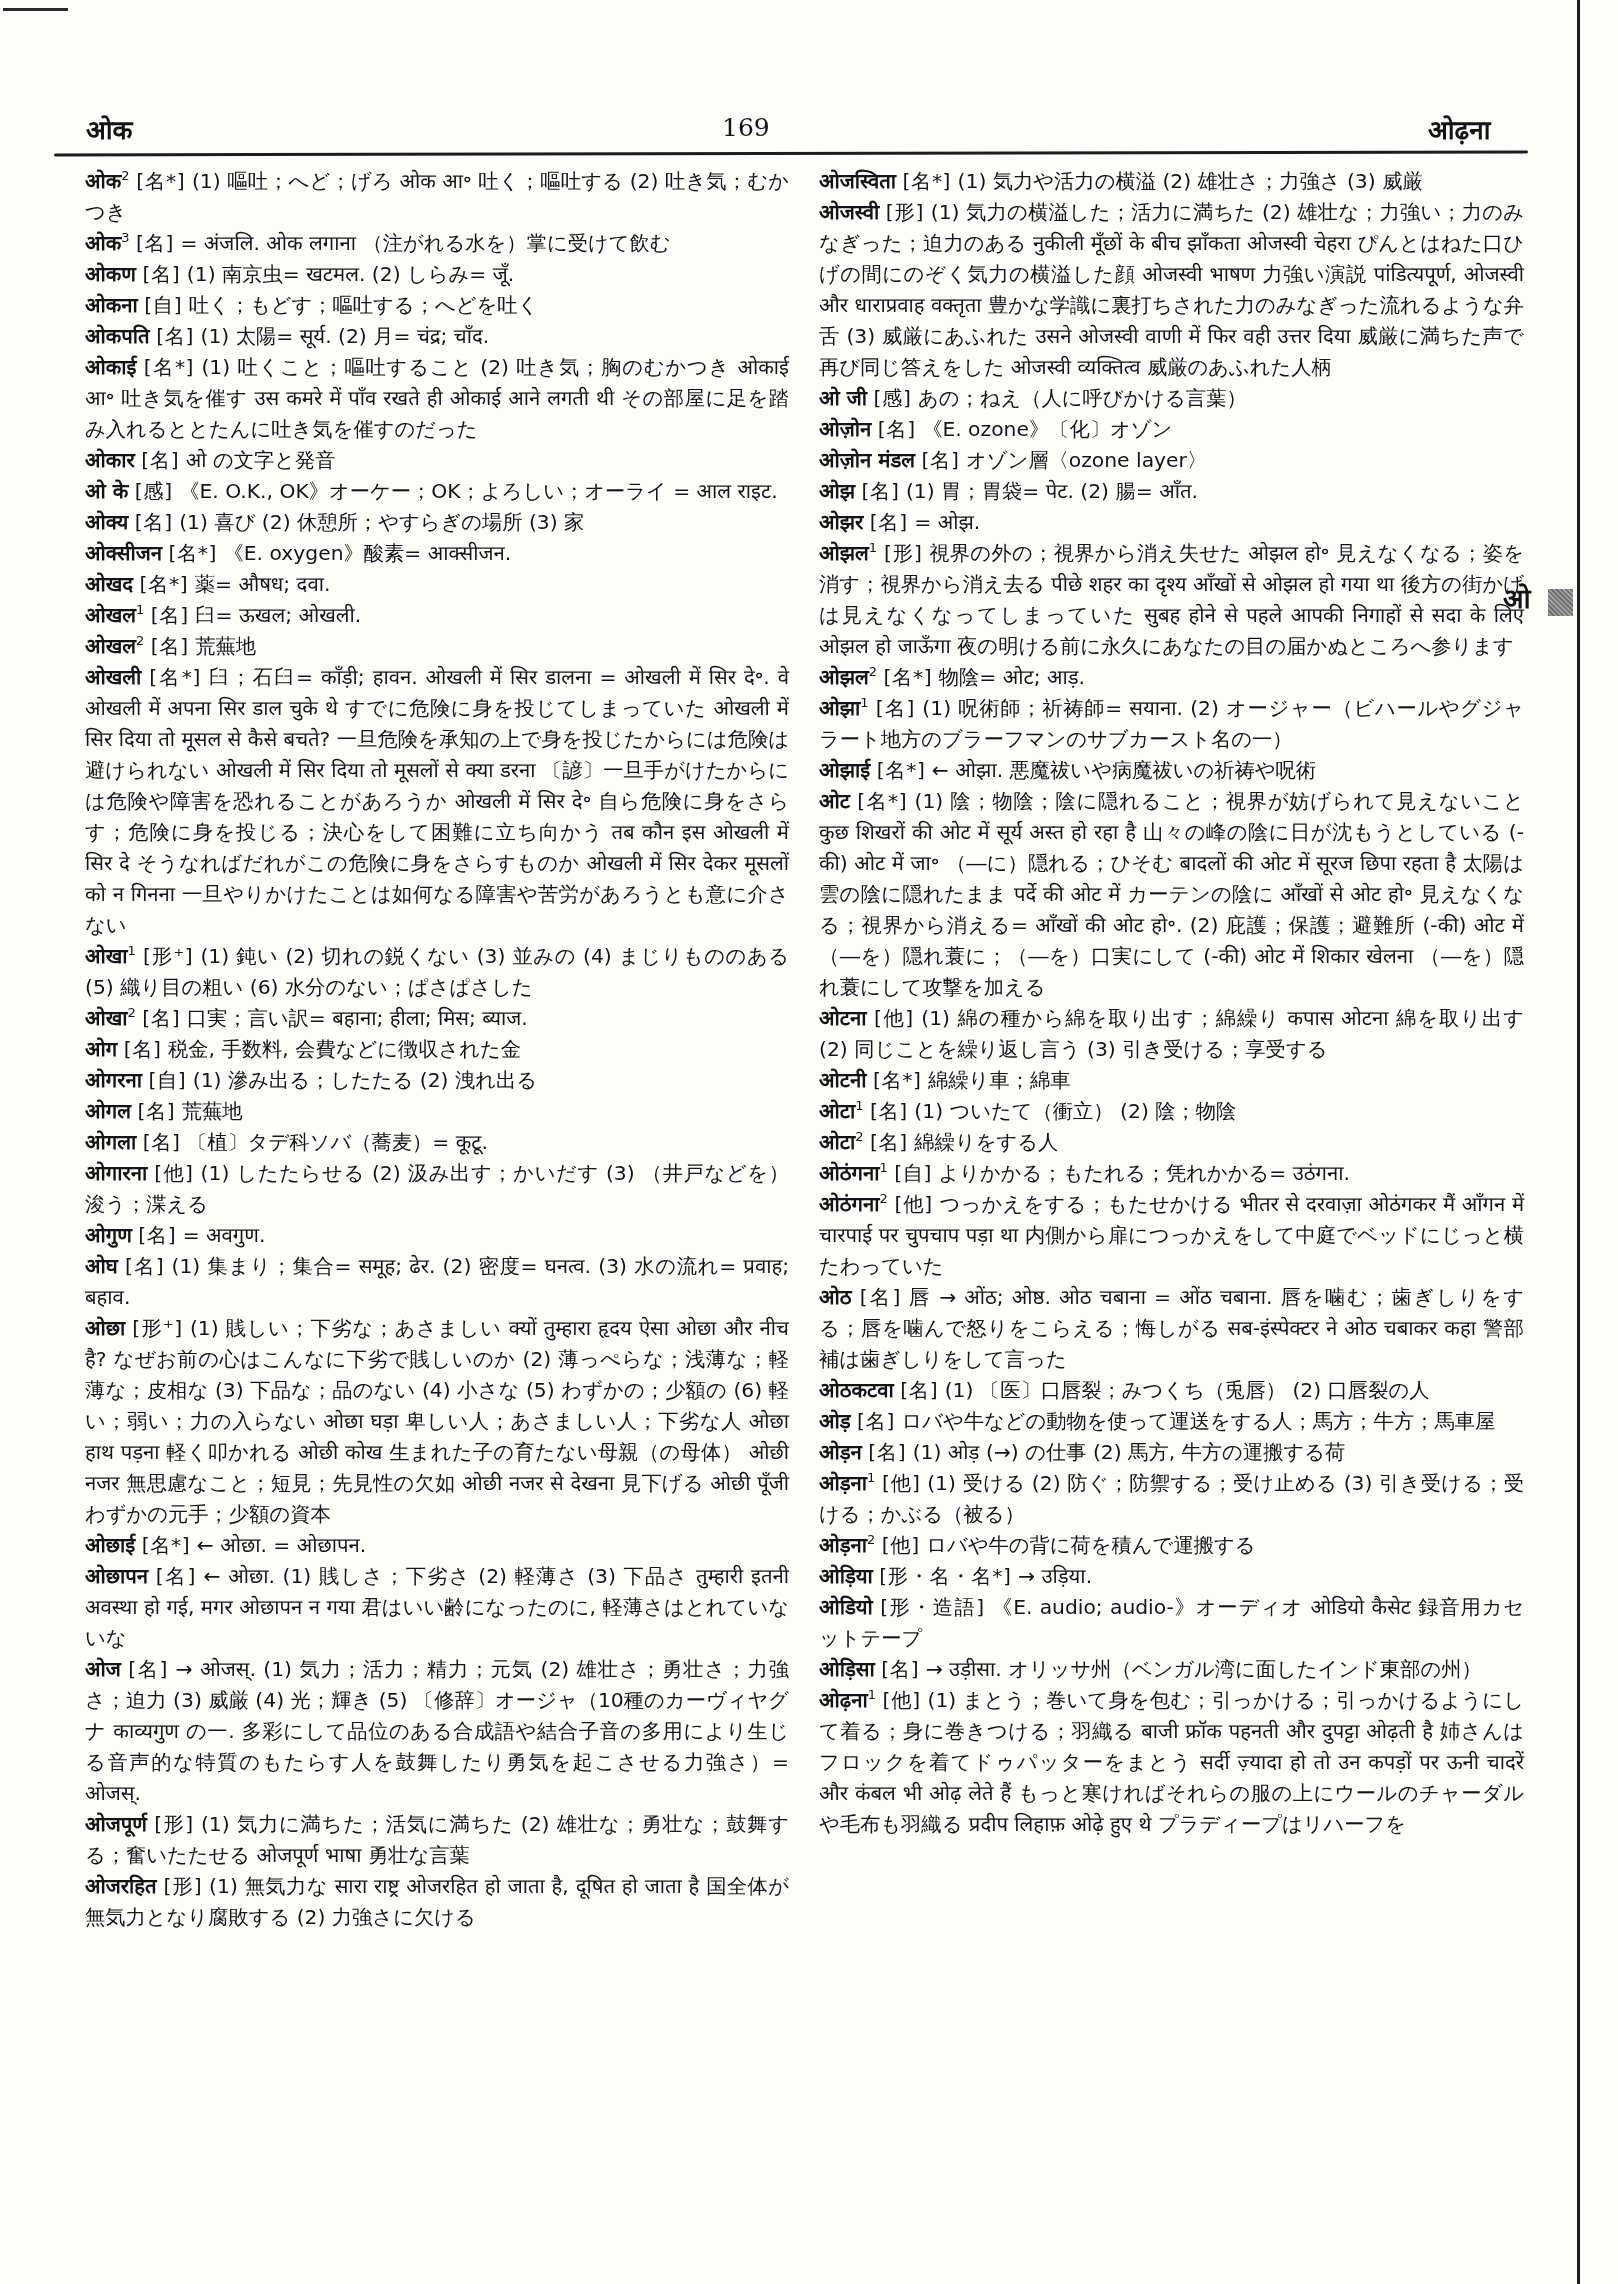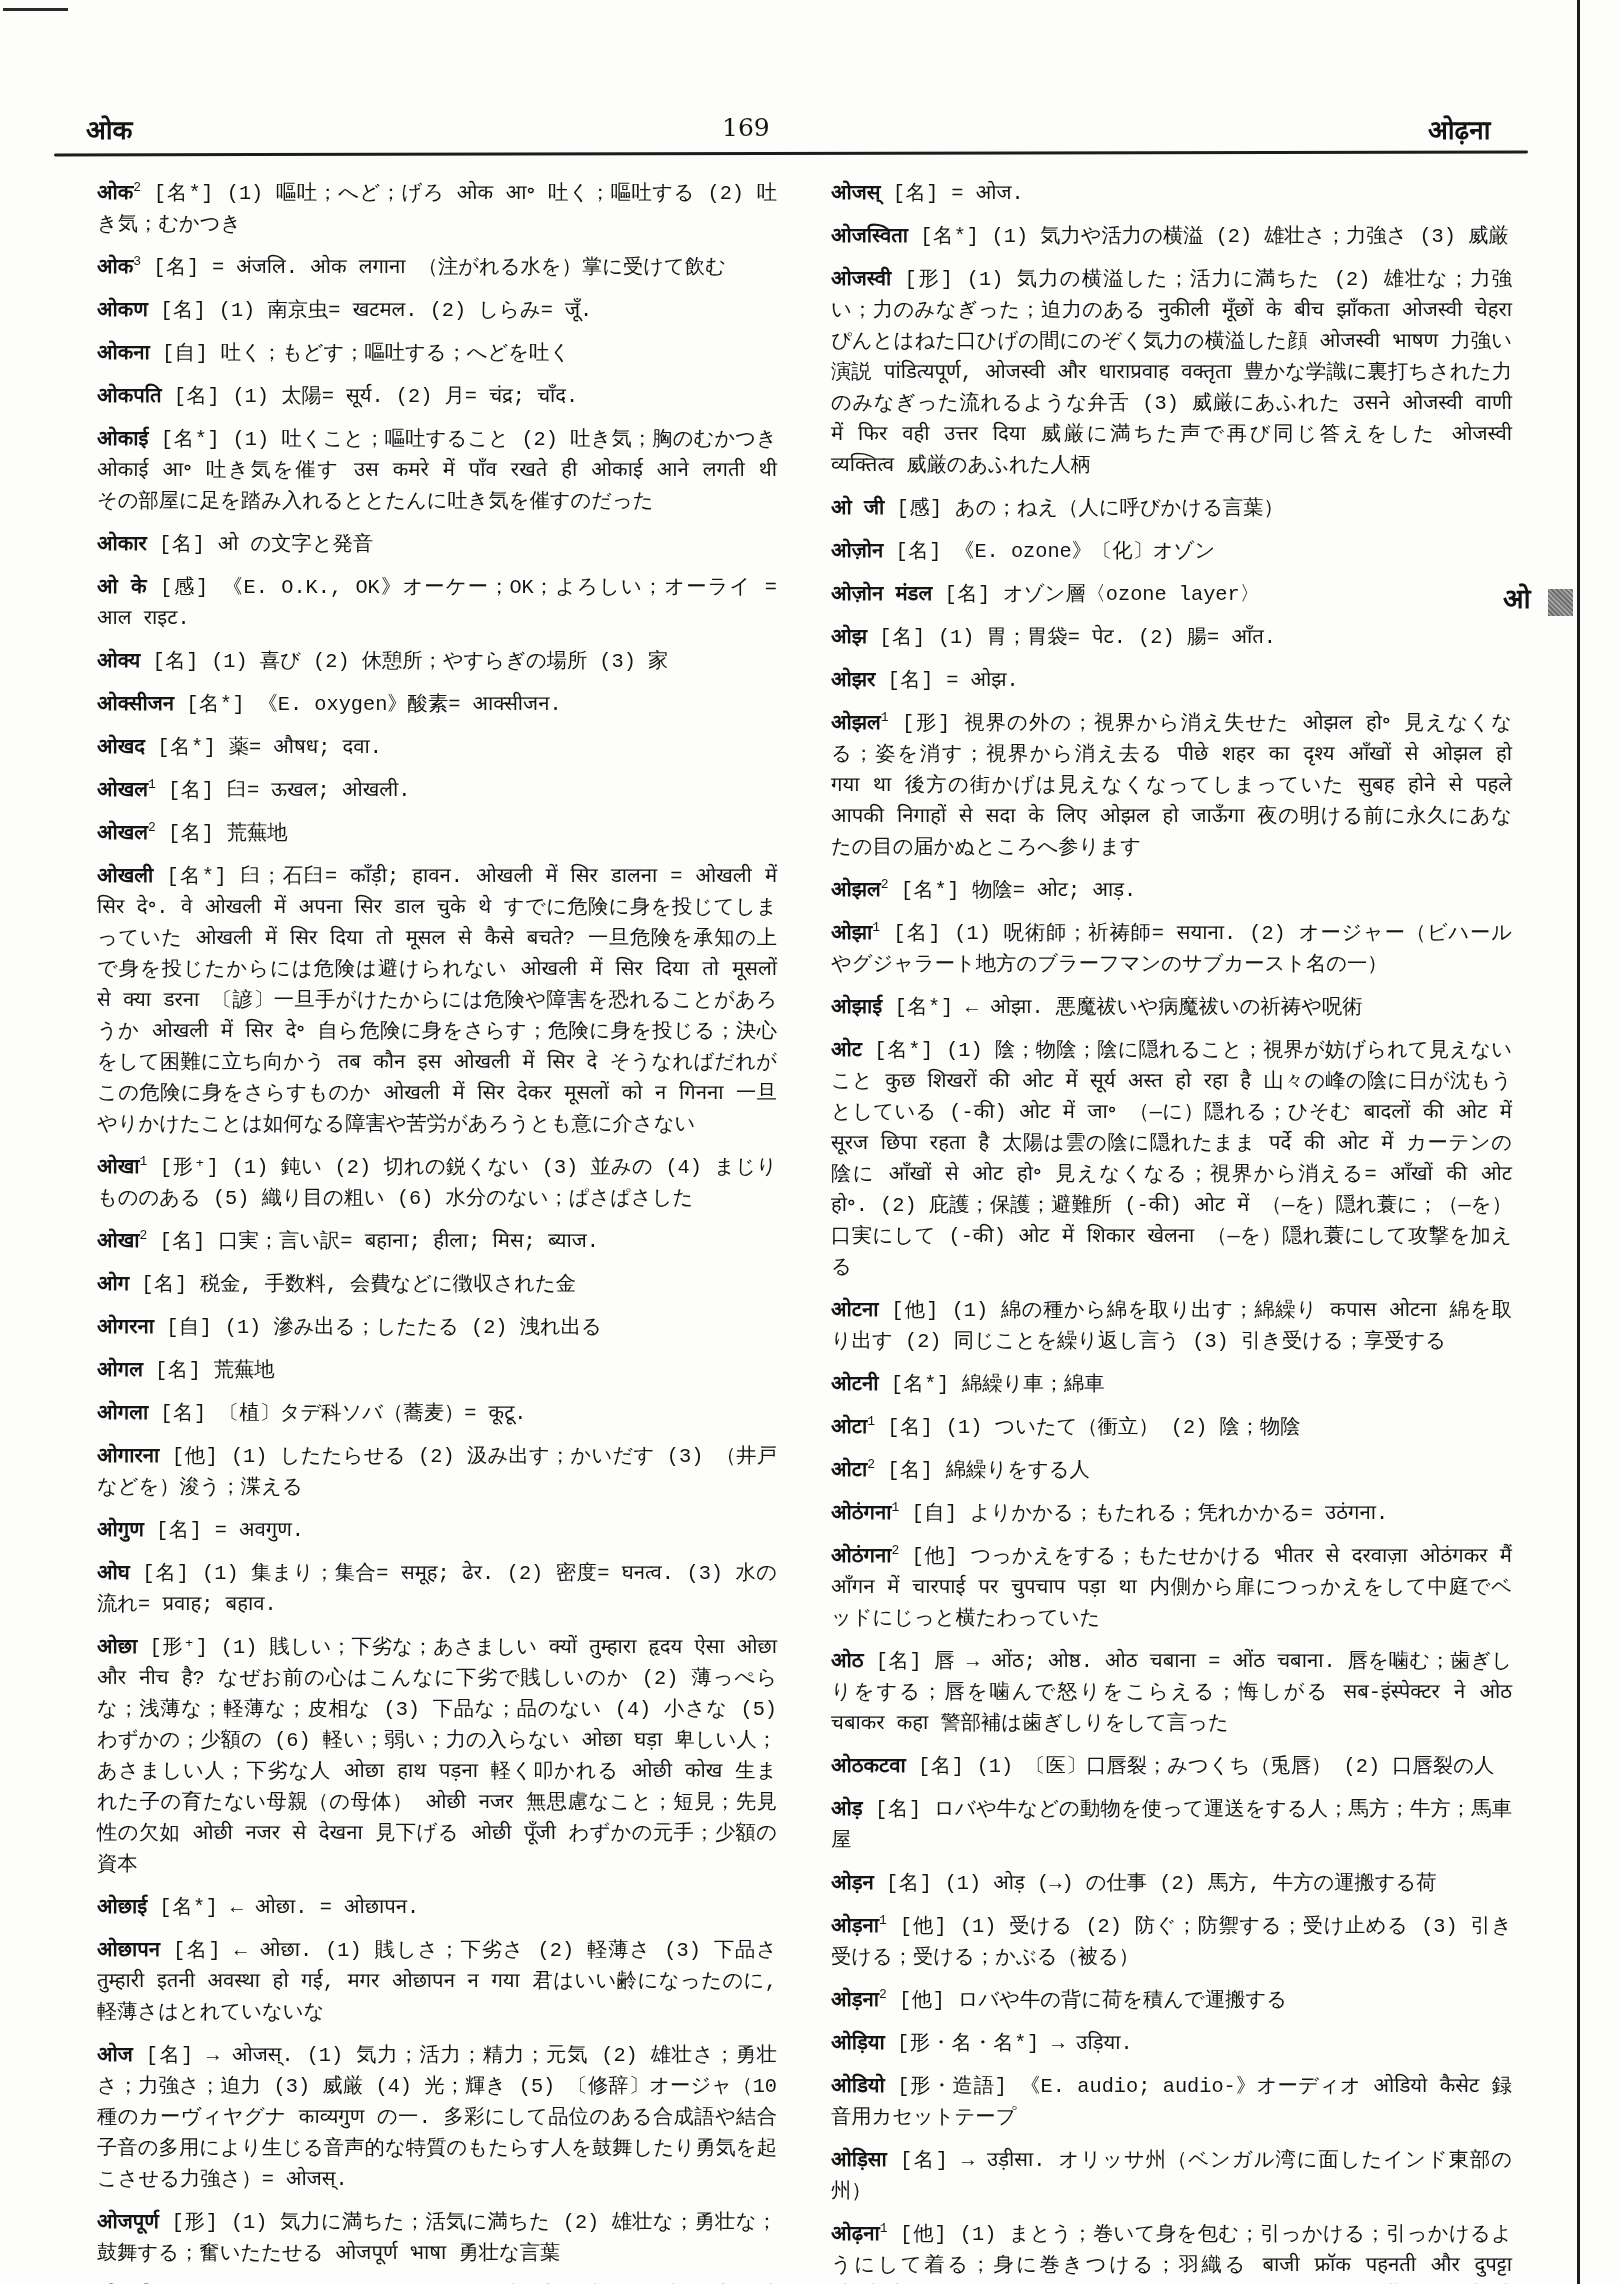--- a/index.html
+++ b/index.html
@@ -19,21 +19,21 @@
   #page-edge-line{position:absolute;left:1577px;top:0;width:2.8px;height:2284px;background:#1d1d1d;}
   #margin-tab{position:absolute;left:1503px;top:579px;font-size:27px;font-weight:bold;}
   #margin-tab-box{position:absolute;left:1548px;top:589px;width:25px;height:26.5px;
     background:#8d8d8d;
     background-image:repeating-linear-gradient(45deg,#6f6f6f 0 1.7px,#a0a0a0 1.7px 3.4px);}
   .column{position:absolute;top:166px;}
   #col-left{left:85px;width:704px;}
   #col-right{left:819px;width:705px;}
   .entry{
     font-size:20.3px;line-height:31px;text-align:justify;
-    margin:12px;word-break:break-word;font-family:Liberation Mono, monospace;
+    margin:0;word-break:break-word;
   }
   .entry .hw{font-weight:bold;}
   .entry sup{font-size:13px;line-height:0;}
   .entry .pos{letter-spacing:0.6px;}
 </style>
 </head>
 <body>
 
 <div class="scan-artifact" style="left:3.4px;top:8px;width:65px;height:3.4px;"></div>
 
@@ -71,21 +71,20 @@
     <div class="entry"><span class="hw">ओगुण</span> <span class="pos">[名]</span> <span class="body">= अवगुण.</span></div>
     <div class="entry"><span class="hw">ओघ</span> <span class="pos">[名]</span> <span class="body">(1) 集まり；集合= समूह; ढेर. (2) 密度= घनत्व. (3) 水の流れ= प्रवाह; बहाव.</span></div>
     <div class="entry"><span class="hw">ओछा</span> <span class="pos">[形⁺]</span> <span class="body">(1) 賎しい；下劣な；あさましい क्यों तुम्हारा हृदय ऐसा ओछा और नीच है? なぜお前の心はこんなに下劣で賎しいのか (2) 薄っぺらな；浅薄な；軽薄な；皮相な (3) 下品な；品のない (4) 小さな (5) わずかの；少額の (6) 軽い；弱い；力の入らない ओछा घड़ा 卑しい人；あさましい人；下劣な人 ओछा हाथ पड़ना 軽く叩かれる ओछी कोख 生まれた子の育たない母親（の母体） ओछी नजर 無思慮なこと；短見；先見性の欠如 ओछी नजर से देखना 見下げる ओछी पूँजी わずかの元手；少額の資本</span></div>
     <div class="entry"><span class="hw">ओछाई</span> <span class="pos">[名*]</span> <span class="body">← ओछा. = ओछापन.</span></div>
     <div class="entry"><span class="hw">ओछापन</span> <span class="pos">[名]</span> <span class="body">← ओछा. (1) 賎しさ；下劣さ (2) 軽薄さ (3) 下品さ तुम्हारी इतनी अवस्था हो गई, मगर ओछापन न गया 君はいい齢になったのに, 軽薄さはとれていないな</span></div>
     <div class="entry"><span class="hw">ओज</span> <span class="pos">[名]</span> <span class="body">→ ओजस्. (1) 気力；活力；精力；元気 (2) 雄壮さ；勇壮さ；力強さ；迫力 (3) 威厳 (4) 光；輝き (5) 〔修辞〕オージャ（10種のカーヴィヤグナ काव्यगुण の一. 多彩にして品位のある合成語や結合子音の多用により生じる音声的な特質のもたらす人を鼓舞したり勇気を起こさせる力強さ）= ओजस्.</span></div>
     <div class="entry"><span class="hw">ओजपूर्ण</span> <span class="pos">[形]</span> <span class="body">(1) 気力に満ちた；活気に満ちた (2) 雄壮な；勇壮な；鼓舞する；奮いたたせる ओजपूर्ण भाषा 勇壮な言葉</span></div>
     <div class="entry"><span class="hw">ओजरहित</span> <span class="pos">[形]</span> <span class="body">(1) 無気力な सारा राष्ट्र ओजरहित हो जाता है, दूषित हो जाता है 国全体が無気力となり腐敗する (2) 力強さに欠ける</span></div>
   </div>
 <div id="col-right" class="column">
-    <div class="entry"><span class="hw">ओजस्</span> <span class="pos">[名]</span> <span class="body">= ओज.</span></div>
     <div class="entry"><span class="hw">ओजस्विता</span> <span class="pos">[名*]</span> <span class="body">(1) 気力や活力の横溢 (2) 雄壮さ；力強さ (3) 威厳</span></div>
     <div class="entry"><span class="hw">ओजस्वी</span> <span class="pos">[形]</span> <span class="body">(1) 気力の横溢した；活力に満ちた (2) 雄壮な；力強い；力のみなぎった；迫力のある नुकीली मूँछों के बीच झाँकता ओजस्वी चेहरा ぴんとはねた口ひげの間にのぞく気力の横溢した顔 ओजस्वी भाषण 力強い演説 पांडित्यपूर्ण, ओजस्वी और धाराप्रवाह वक्तृता 豊かな学識に裏打ちされた力のみなぎった流れるような弁舌 (3) 威厳にあふれた उसने ओजस्वी वाणी में फिर वही उत्तर दिया 威厳に満ちた声で再び同じ答えをした ओजस्वी व्यक्तित्व 威厳のあふれた人柄</span></div>
     <div class="entry"><span class="hw">ओ जी</span> <span class="pos">[感]</span> <span class="body">あの；ねえ（人に呼びかける言葉）</span></div>
     <div class="entry"><span class="hw">ओज़ोन</span> <span class="pos">[名]</span> <span class="body">《E. ozone》〔化〕オゾン</span></div>
     <div class="entry"><span class="hw">ओज़ोन मंडल</span> <span class="pos">[名]</span> <span class="body">オゾン層〈ozone layer〉</span></div>
     <div class="entry"><span class="hw">ओझ</span> <span class="pos">[名]</span> <span class="body">(1) 胃；胃袋= पेट. (2) 腸= आँत.</span></div>
     <div class="entry"><span class="hw">ओझर</span> <span class="pos">[名]</span> <span class="body">= ओझ.</span></div>
     <div class="entry"><span class="hw">ओझल</span><sup>1</sup> <span class="pos">[形]</span> <span class="body">視界の外の；視界から消え失せた ओझल हो॰ 見えなくなる；姿を消す；視界から消え去る पीछे शहर का दृश्य आँखों से ओझल हो गया था 後方の街かげは見えなくなってしまっていた सुबह होने से पहले आपकी निगाहों से सदा के लिए ओझल हो जाऊँगा 夜の明ける前に永久にあなたの目の届かぬところへ参ります</span></div>
     <div class="entry"><span class="hw">ओझल</span><sup>2</sup> <span class="pos">[名*]</span> <span class="body">物陰= ओट; आड़.</span></div>
     <div class="entry"><span class="hw">ओझा</span><sup>1</sup> <span class="pos">[名]</span> <span class="body">(1) 呪術師；祈祷師= सयाना. (2) オージャー（ビハールやグジャラート地方のブラーフマンのサブカースト名の一）</span></div>

